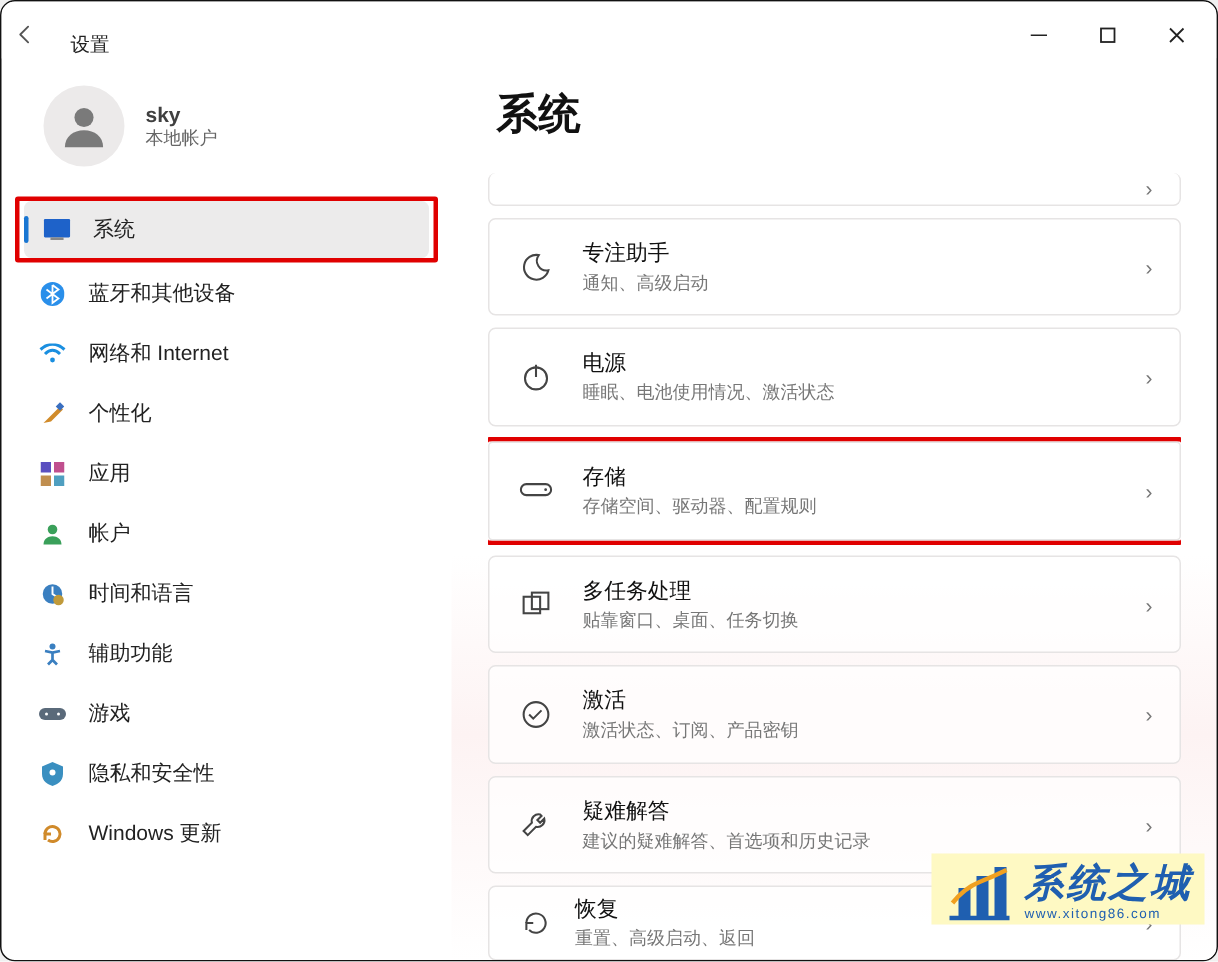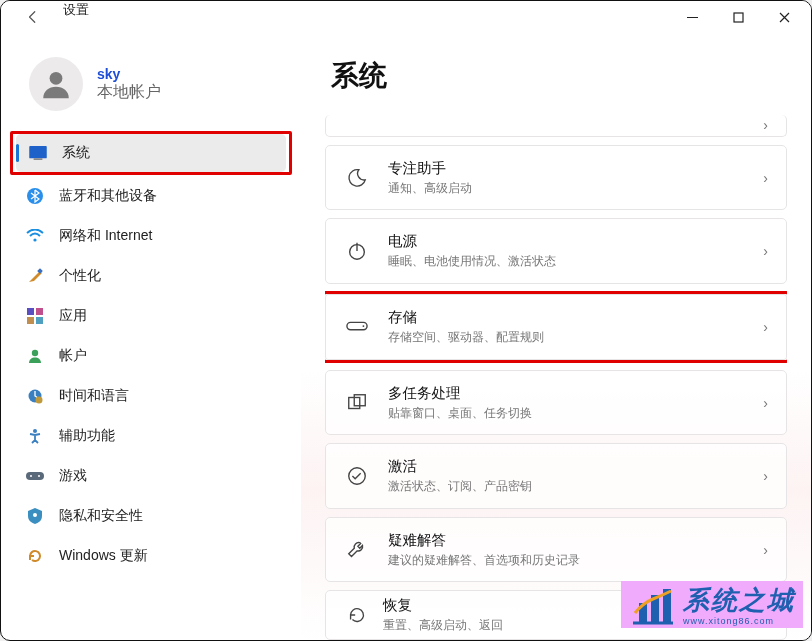--- a/index.html
+++ b/index.html
@@ -18,22 +18,22 @@
     border: 1px solid #111;
     border-radius: 10px;
     display: flex;
     flex-direction: column;
     overflow: hidden;
     position: relative;
   }
   .titlebar {
     height: 38px;
     display: flex;
-    align-items: flex-start;
-    padding: 0 4px 0 16px;
+    align-items: flex-end;
+    padding: 0 4px 0 0;
     background: #fff;
   }
   .back-btn {
     width: 32px; height: 32px;
     display: flex; align-items: center; justify-content: center;
     color: #555;
     font-size: 16px;
     border-radius: 4px;
   }
   .app-title {
@@ -67,22 +67,22 @@
     gap: 14px;
     padding: 10px 28px 18px 28px;
   }
   .avatar {
     width: 54px; height: 54px;
     border-radius: 50%;
     background: #eceaea;
     display:flex;align-items:center;justify-content:center;
   }
   .avatar svg { width: 34px; height: 34px; fill: #7a7a7a; }
-  .user-name { font-size: 14px; font-weight: 600; color: #1d4ed8; }
-  .user-type { font-size: 16px; color: #666; margin-top: 0; text-align: right; }
+  .user-name { font-size: 14px; font-weight: 600; color: #404040; }
+  .user-type { font-size: 12px; color: #666; margin-top: 0; text-align: right; }
   .search-wrap { padding: 0 20px 12px 20px; }
   .search-box {
     position: relative;
     border: 1px solid #bfbfbf;
     border-bottom: 2px solid #1a6fc9;
     border-radius: 4px;
     height: 34px;
     display: flex;
     align-items: center;
     padding: 0 10px;
@@ -191,25 +191,25 @@
   .card-highlight-wrap {
     border: 3px solid #e00000;
     border-radius: 4px;
     padding: 0;
     margin: -1px -3px;
   }
   .card-highlight-wrap .card { border: 1px solid #e6e4e4; border-radius: 3px; }
   .watermark {
     position: absolute;
     right: 8px;
-    bottom: 12px;
-    display: flex;
-    align-items: center;
+    bottom: 24px;
+    display: flex;
+    align-items: flex-end;
     gap: 8px;
-    background: #f0abfc;
+    background: #fef9c3;
     padding: 2px 8px;
   }
   .wm-logo {
     width: 46px; height: 40px;
     display:flex;align-items:flex-end;justify-content:center;
     position:relative;
   }
   .wm-text {
     font-size: 26px;
     font-weight: 800;

